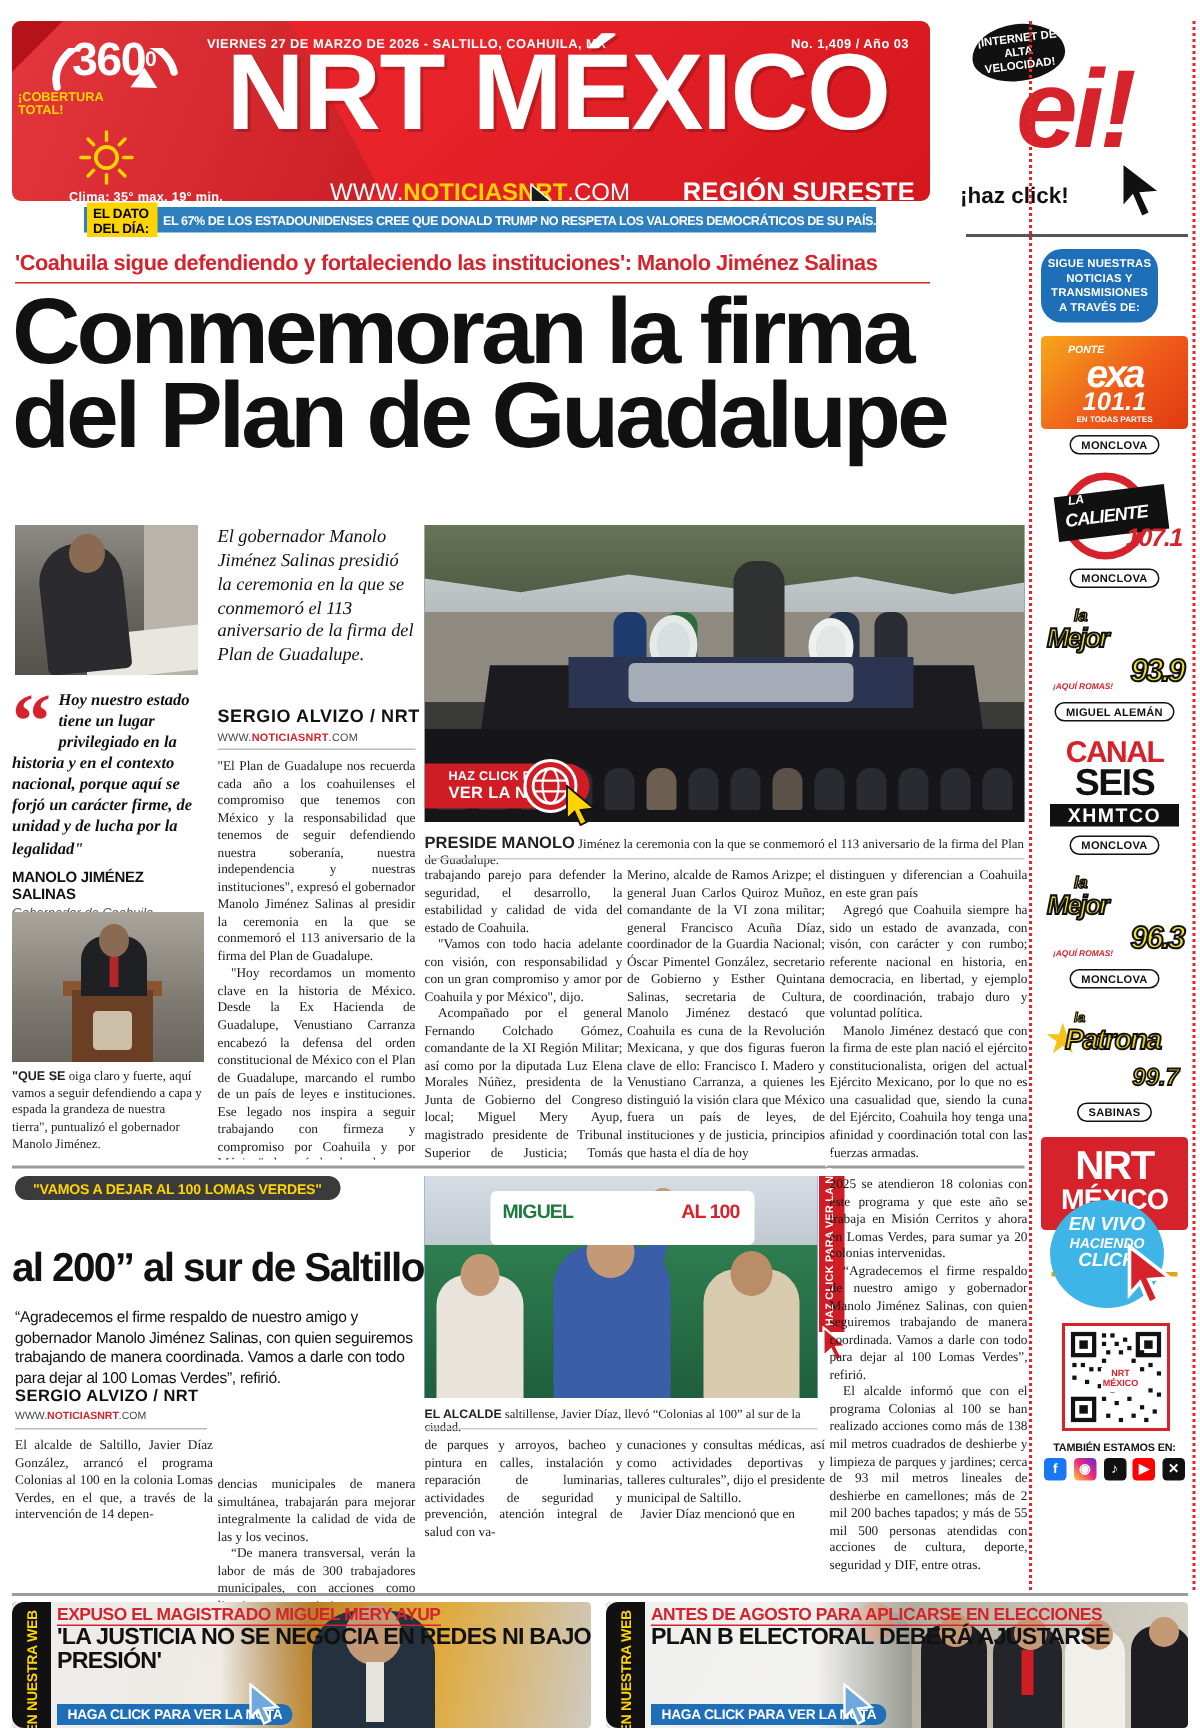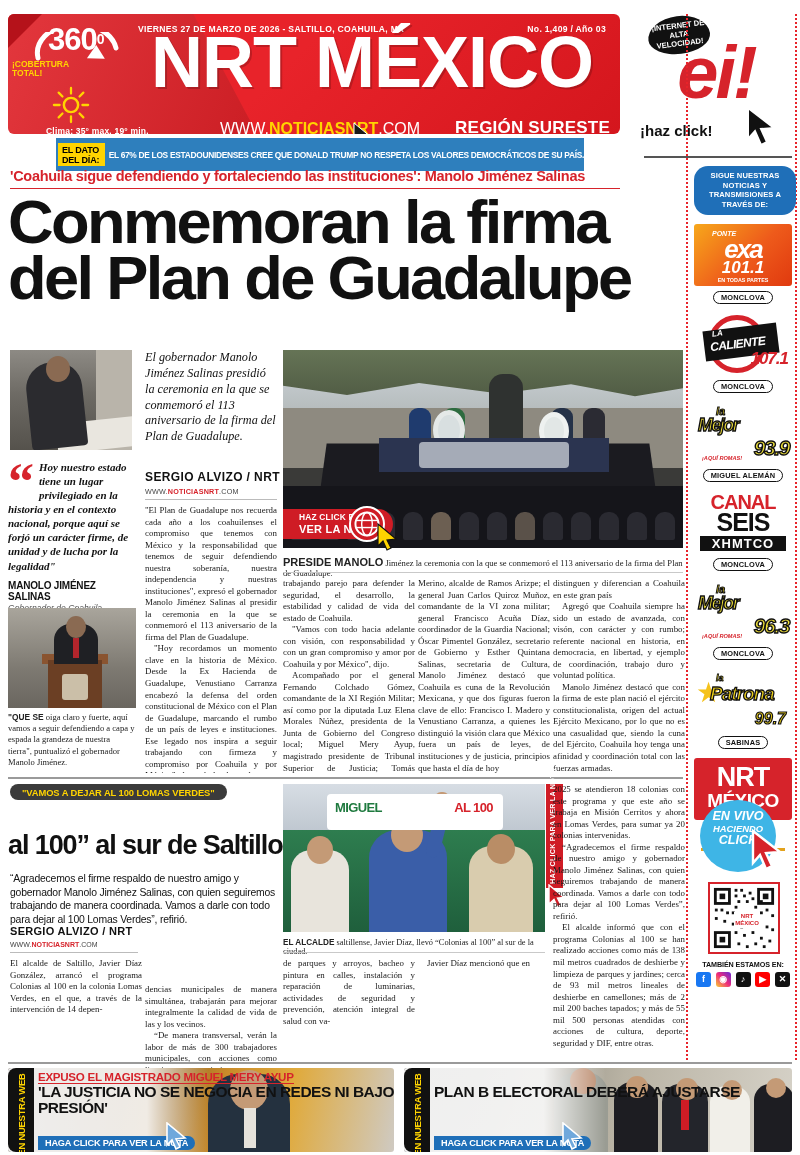--- a/index.html
+++ b/index.html
@@ -43,21 +43,21 @@
     letter-spacing:-1px; text-align:center; font-family:"Liberation Sans", sans-serif;
     text-shadow: 2px 2px 0 rgba(0,0,0,.18);
   }
   .url-line { position:absolute; left:212px; top:106px; color:#fff; font-size:16px; font-weight:bold; letter-spacing:0px; z-index:5;}
   .url-line .w { font-weight:normal; }
   .url-line b { color:#ffd400; }
   .url-line .com { font-weight:normal; }
   .region { position:absolute; right:10px; top:104px; color:#fff; font-size:17px; font-weight:bold; letter-spacing:.2px; z-index:4;}
   .cursor-mast { position:absolute; left:345px; top:108px; width:18px; height:24px; z-index:9;}
 
-  .dato-bar { position:absolute; left:48px; top:124px; width:528px; height:33px; background:#2e7fbd; display:flex; align-items:center; }
+  .dato-bar { position:absolute; left:48px; top:124px; width:528px; height:17px; background:#2e7fbd; display:flex; align-items:center; }
   .dato-label { background:#ffd400; color:#000; font-size:9px; font-weight:bold; padding:2px 4px 1px 4px; margin-left:2px; letter-spacing:-.2px; }
   .dato-text { color:#fff; font-size:8.4px; font-weight:bold; margin-left:4px; letter-spacing:-.3px; white-space:nowrap; }
 
   
   .ei-ad { position:absolute; left:640px; top:14px; width:152px; height:142px; }
   .ei-bubble{
     position:absolute; left:8px; top:2px; width:62px; height:38px; background:#111; border-radius:50% 50% 50% 50%/55% 55% 45% 45%;
     color:#fff; font-size:7.6px; font-weight:bold; text-align:center; padding-top:5px; line-height:1.2; transform:rotate(-7deg);
   }
   .ei-big { position:absolute; left:0; top:22px; width:152px; text-align:center; color:#d6232b; font-size:74px; font-weight:bold; line-height:1; letter-spacing:-3px; font-style:italic;}
@@ -214,21 +214,21 @@
   .c6 { left:145px; top:984px; height:132px; overflow:hidden;font-family:Liberation Serif, serif;}
   .c7 { left:283px; top:958px; height:104px; overflow:hidden;}
   .c8 { left:418px; top:958px; height:104px; overflow:hidden;}
   .c9 { left:553px; top:784px; height:278px; overflow:hidden;}
 
   .sec-rule2 { position:absolute; left:8px; top:1062px; width:784px; height:2px; background:#9a9a9a; }
 
   
   .sidebar { position:absolute; left:694px; top:166px; width:98px; }
   .sb-head {
-    width:102px; background:#1f6fb8; color:#fff; border-radius:14px;
+    width:78px; background:#1f6fb8; color:#fff; border-radius:14px;
     font-size:7.6px; font-weight:bold; text-align:center; padding:5px 3px; line-height:1.28; letter-spacing:.1px;
   }
   .sb-item { margin-top:9px; text-align:center; }
   .sb-logo { width:98px; height:62px; border-radius:3px; position:relative; overflow:hidden; }
   .sb-city {
     display:inline-block; margin-top:3px; border:1.4px solid #111; border-radius:10px;
     font-size:7.4px; font-weight:bold; padding:1px 7px; color:#111; letter-spacing:.2px;
   }
   .logo-exa { background:linear-gradient(135deg,#f7a81b,#ee5b1b 55%,#e0390f);}
   .logo-exa .ponte{position:absolute;left:18px;top:6px;color:#fff;font-size:7px;font-weight:bold;font-style:italic;}
@@ -486,21 +486,21 @@
     <p>Manolo Jiménez destacó que con la firma de este plan nació el ejército constitucionalista, origen del actual Ejército Mexicano, por lo que no es una casualidad que, siendo la cuna del Ejército, Coahuila hoy tenga una afinidad y coordinación total con las fuerzas armadas.</p>
   </div>
 
   <div class="sec-rule"></div>
 
   <div class="pill">
     <span>"VAMOS A DEJAR AL 100 LOMAS VERDES"</span>
   </div>
   <div class="head2">
     <br>
-    <span>al 100” al sur de Saltillo</span>
+    <span>al 200” al sur de Saltillo</span>
   </div>
   <div class="deck2">“Agradecemos el firme respaldo de nuestro amigo y gobernador Manolo Jiménez Salinas, con quien seguiremos trabajando de manera coordinada. Vamos a darle con todo para dejar al 100 Lomas Verdes”, refirió.</div>
   <div class="byline2">SERGIO ALVIZO / NRT</div>
   <div class="byurl2">
     <span>WWW.</span><b>NOTICIASNRT</b><span>.COM</span>
   </div>
   <div class="byrule2"></div>
 
   <div class="photo3">
     <div class="p3sky"></div>
@@ -534,20 +534,21 @@
     <p class="noind">El alcalde de Saltillo, Javier Díaz González, arrancó el programa Colonias al 100 en la colonia Lomas Verdes, en el que, a través de la intervención de 14 depen-</p>
   </div>
   <div class="bodycol c6">
     <p class="noind">dencias municipales de manera simultánea, trabajarán para mejorar integralmente la calidad de vida de las y los vecinos.</p>
     <p>“De manera transversal, verán la labor de más de 300 trabajadores municipales, con acciones como limpieza y mantenimiento</p>
   </div>
   <div class="bodycol c7">
     <p class="noind">de parques y arroyos, bacheo y pintura en calles, instalación y reparación de luminarias, actividades de seguridad y prevención, atención integral de salud con va-</p>
   </div>
   <div class="bodycol c8">
+    <p class="noind">cunaciones y consultas médicas, así como actividades deportivas y talleres culturales”, dijo el presidente municipal de Saltillo.</p>
     <p>Javier Díaz mencionó que en</p>
   </div>
   <div class="bodycol c9">
     <p class="noind">2025 se atendieron 18 colonias con este programa y que este año se trabaja en Misión Cerritos y ahora en Lomas Verdes, para sumar ya 20 colonias intervenidas.</p>
     <p>“Agradecemos el firme respaldo de nuestro amigo y gobernador Manolo Jiménez Salinas, con quien seguiremos trabajando de manera coordinada. Vamos a darle con todo para dejar al 100 Lomas Verdes”, refirió.</p>
     <p>El alcalde informó que con el programa Colonias al 100 se han realizado acciones como más de 138 mil metros cuadrados de deshierbe y limpieza de parques y jardines; cerca de 93 mil metros lineales de deshierbe en camellones; más de 2 mil 200 baches tapados; y más de 55 mil 500 personas atendidas con acciones de cultura, deporte, seguridad y DIF, entre otras.</p>
   </div>
 
   <div class="sec-rule2"></div>
 
@@ -726,20 +727,21 @@
     <div style="position:absolute;left:272px;top:10px;width:22px;height:22px;background:#c49a76;border-radius:50%;"></div>
     <div style="position:absolute;left:277px;top:32px;width:8px;height:30px;background:#cf1c25;"></div>
     <div style="position:absolute;left:306px;top:18px;width:40px;height:66px;background:#f1efe9;border-radius:16px 16px 0 0;"></div>
     <div style="position:absolute;left:318px;top:12px;width:20px;height:20px;background:#c49a76;border-radius:50%;"></div>
     <div style="position:absolute;left:350px;top:16px;width:40px;height:68px;background:#1d1d22;border-radius:16px 16px 0 0;"></div>
     <div style="position:absolute;left:362px;top:10px;width:20px;height:20px;background:#c49a76;border-radius:50%;"></div>
     <div class="shade"></div>
     <div class="wb-tab">
         <span>EN NUESTRA WEB</span>
       </div>
+    <div class="wb-kicker">ANTES DE AGOSTO PARA APLICARSE EN ELECCIONES</div>
     <div class="wb-title">PLAN B ELECTORAL DEBERÁ AJUSTARSE</div>
     <div class="wb-cta">HAGA CLICK PARA VER LA NOTA</div>
     <svg class="wb-cursor" style="left:158px;" viewBox="0 0 22 28">
       <polygon points="1,1 1,23 6,18 10,27 14,25 10,17 19,16" fill="#6fa8dc" stroke="#fff" stroke-width="1.6"></polygon>
     </svg>
   </div>
 
 </div>
 
 </body></html>

